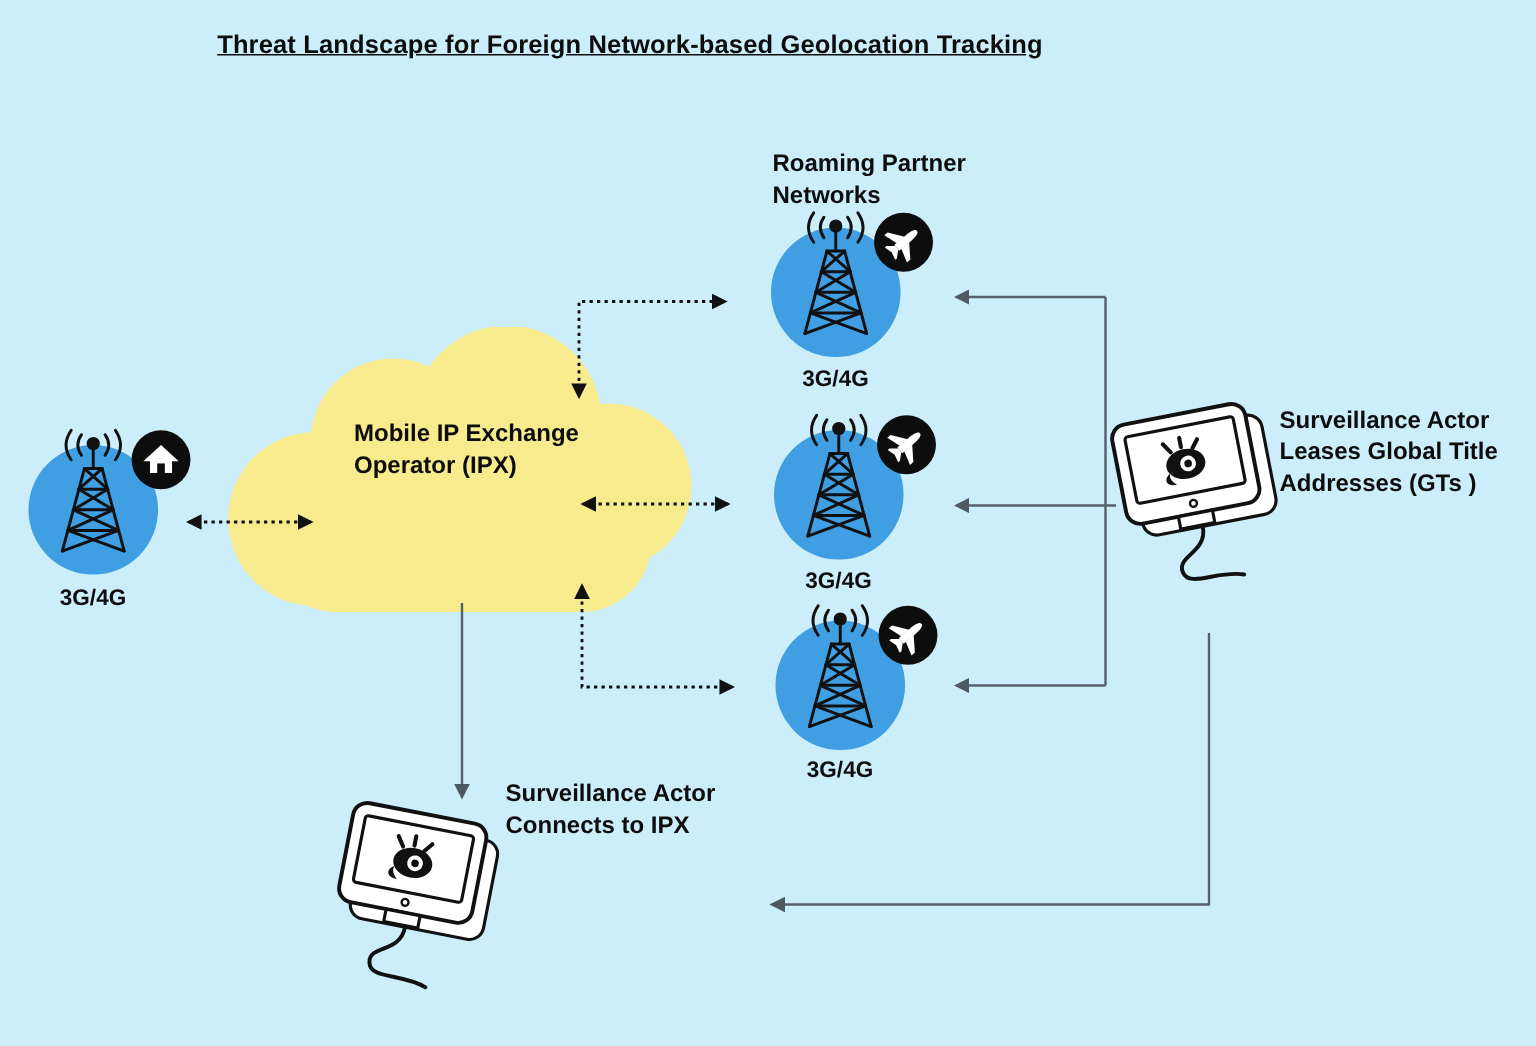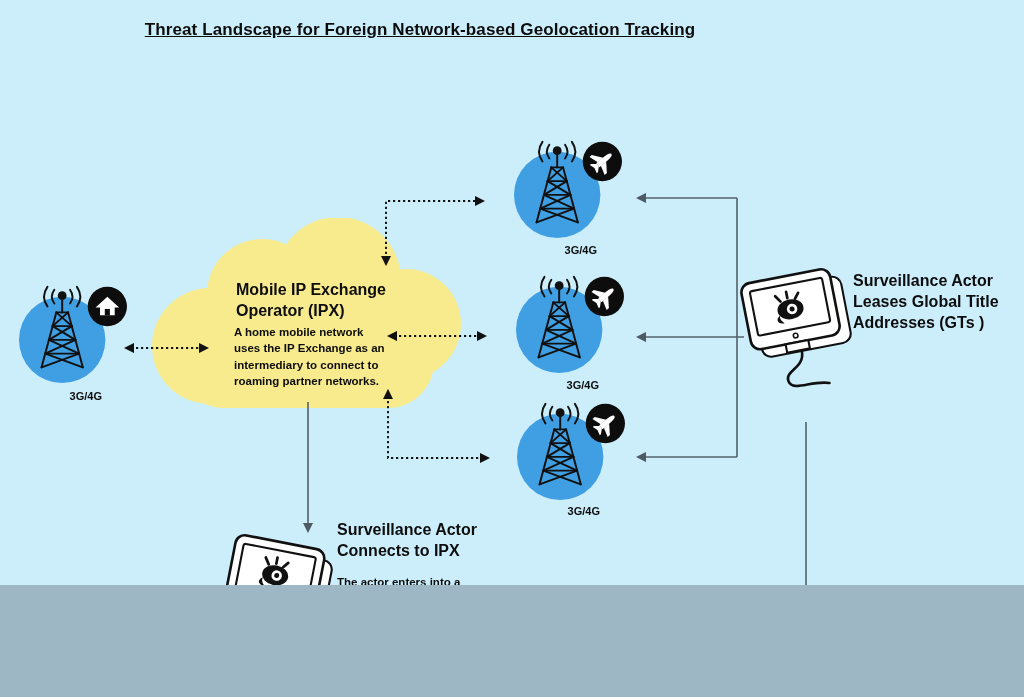--- a/index.html
+++ b/index.html
@@ -1,34 +1,34 @@
 <!DOCTYPE html>
 <html><head>
 <meta charset="utf-8">
 <style>
   html,body{margin:0;padding:0;}
   body{font-family:"Liberation Sans", sans-serif; background:#9db8c4;}
   .canvas{
-    position:relative; width:1024px; height:585px; overflow:hidden;
+    position:relative; width:1024px; height:697px; overflow:hidden;
     background:#cceefb; color:#0d0d0d;
   }
   .abs{position:absolute;}
   .title{
     left:0; top:20px; width:840px; text-align:center;
     font-size:17px; font-weight:bold; text-decoration:underline;
     letter-spacing:.1px;
   }
   .heading{
     font-size:16px; font-weight:bold; line-height:1.3; white-space:pre-line;
   }
   .body-text{
     font-size:11.5px; font-weight:bold; line-height:1.42; white-space:pre-line;
   }
   .net-label{
-    font-size:11px; font-weight:bold; text-align:right; width:80px;
+    font-size:15px; font-weight:bold; text-align:center; width:80px;
   }
   svg{display:block;}
   .overlay{left:0; top:0; pointer-events:none;}
   .monitor-wrap{transform-origin:50% 50%;}
 </style>
 </head>
 <body>
 
 <div class="canvas">
 
@@ -113,25 +113,23 @@
     <g fill="#f8eb8e">
       <circle cx="60" cy="128" r="58"></circle>
       <circle cx="112" cy="76" r="55"></circle>
       <circle cx="188" cy="62" r="63"></circle>
       <circle cx="256" cy="106" r="55"></circle>
       <rect x="28" y="92" width="256" height="98" rx="46"></rect>
     </g>
   </svg>
   <div class="abs heading" style="left:236px; top:280px; width:180px;">Mobile IP Exchange
 Operator (IPX)</div>
-  <div class="abs body-text" style="left:234px; top:324px; width:165px;">A home mobile network
-uses the IP Exchange as an
-intermediary to connect to
-roaming partner networks.</div>
 
+  <div class="abs heading" style="left:515px; top:100px; width:150px;">Roaming Partner
+Networks</div>
 
   <svg class="abs" style="left:508px; top:134px;" width="118" height="108" viewBox="0 0 120 110">
     <use href="#g-tower"></use>
     <use href="#g-badge-plane" transform="translate(96,28)"></use>
   </svg>
   <div class="abs net-label" style="left:517px; top:244px;">3G/4G</div>
 
   <svg class="abs" style="left:510px; top:269px;" width="118" height="108" viewBox="0 0 120 110">
     <use href="#g-tower"></use>
     <use href="#g-badge-plane" transform="translate(96,28)"></use>
@@ -153,25 +151,20 @@
 Leases Global Title
 Addresses (GTs )</div>
 
   <div class="abs monitor-wrap" style="left:223px; top:538px; transform:rotate(11deg);">
     <svg width="105" height="126" viewBox="0 0 100 120">
       <use href="#g-monitor"></use>
     </svg>
   </div>
   <div class="abs heading" style="left:337px; top:520px; width:190px;">Surveillance Actor
 Connects to IPX</div>
-  <div class="abs body-text" style="left:337px; top:574px; width:190px;">The actor enters into a
-commercial agreement with
-the IPX provider to access the
-private mobile interconnected
-IP backbone network.</div>
 
   <svg class="abs overlay" width="1024" height="697" viewBox="0 0 1024 697">
     <defs>
       <marker id="arr-b" viewBox="0 0 10 10" refX="8" refY="5" markerWidth="5.5" markerHeight="5.5" orient="auto-start-reverse">
         <path d="M0,0 L10,5 L0,10 Z" fill="#111"></path>
       </marker>
       <marker id="arr-g" viewBox="0 0 10 10" refX="8" refY="5" markerWidth="6.5" markerHeight="6.5" orient="auto-start-reverse">
         <path d="M0,0 L10,5 L0,10 Z" fill="#4e5a63"></path>
       </marker>
     </defs>

